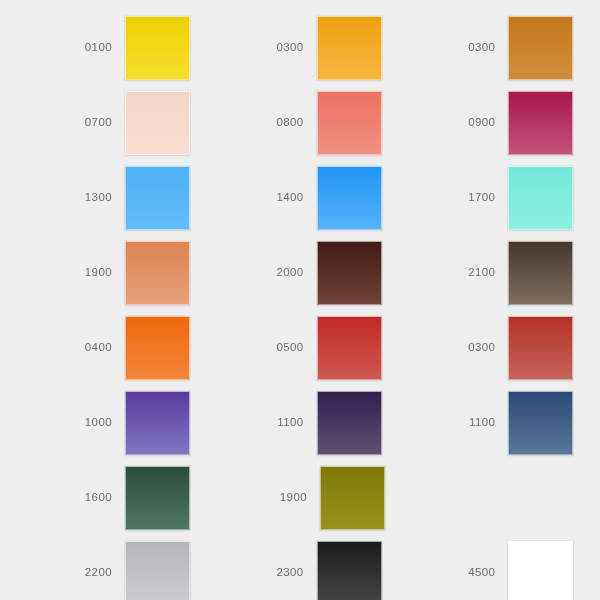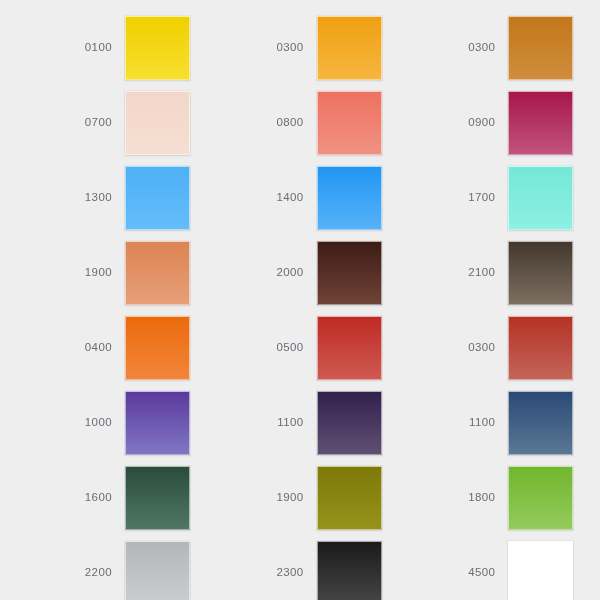--- a/index.html
+++ b/index.html
@@ -171,24 +171,20 @@
 
     <div class="swatch-row">
       <div class="swatch-cell cell-col-0">
         <span class="swatch-label" style="color: rgb(107, 107, 118);">1600</span>
         <span class="swatch-chip" title="1600" style="background: linear-gradient(rgb(43, 76, 60) 0%, rgb(79, 119, 100) 100%);"></span>
       </div>
       <div class="swatch-cell cell-col-1">
         <span class="swatch-label" style="color: rgb(107, 107, 118);">1900</span>
         <span class="swatch-chip" title="1700" style="background: linear-gradient(rgb(126, 122, 10) 0%, rgb(151, 146, 26) 100%);"></span>
       </div>
-      <div class="swatch-cell cell-col-2">
-        <span class="swatch-label" style="color: rgb(107, 107, 118);">1800</span>
-        <span class="swatch-chip" title="1800" style="background: linear-gradient(rgb(114, 182, 46) 0%, rgb(147, 203, 92) 100%);"></span>
-      </div>
     </div>
 
     <div class="swatch-row">
       <div class="swatch-cell cell-col-0">
         <span class="swatch-label" style="color: rgb(107, 107, 118);">2200</span>
         <span class="swatch-chip" title="2200" style="background: linear-gradient(rgb(180, 182, 185) 0%, rgb(203, 205, 208) 100%);"></span>
       </div>
       <div class="swatch-cell cell-col-1">
         <span class="swatch-label" style="color: rgb(107, 107, 118);">2300</span>
         <span class="swatch-chip" title="2300" style="background: linear-gradient(rgb(27, 27, 27) 0%, rgb(70, 70, 70) 100%);"></span>

